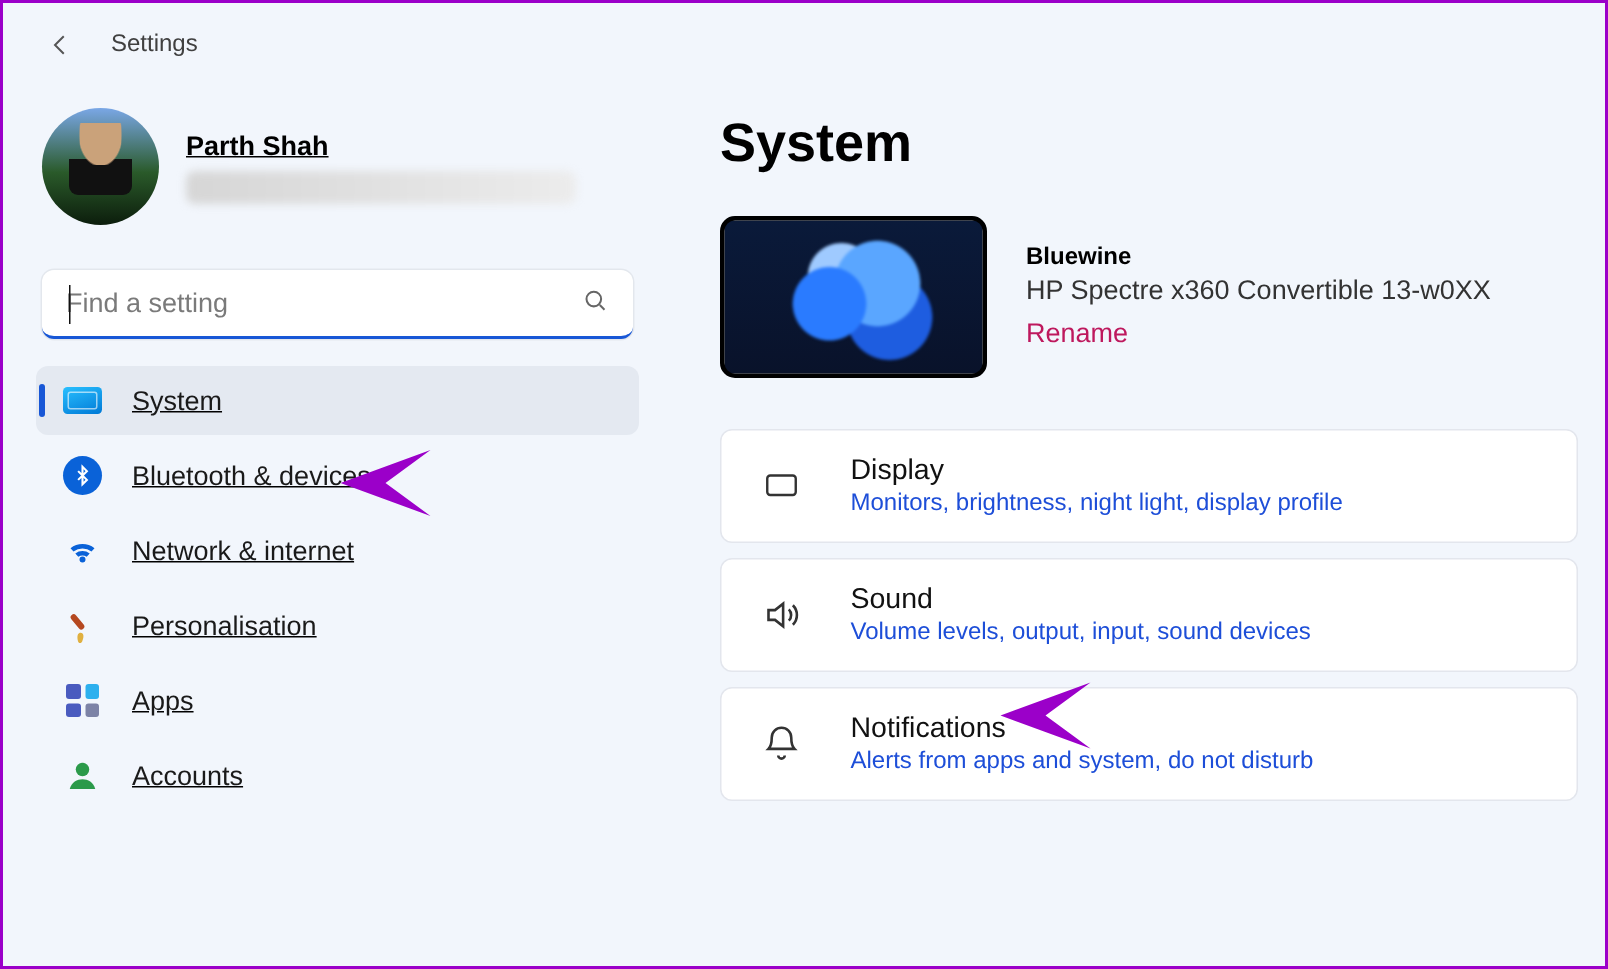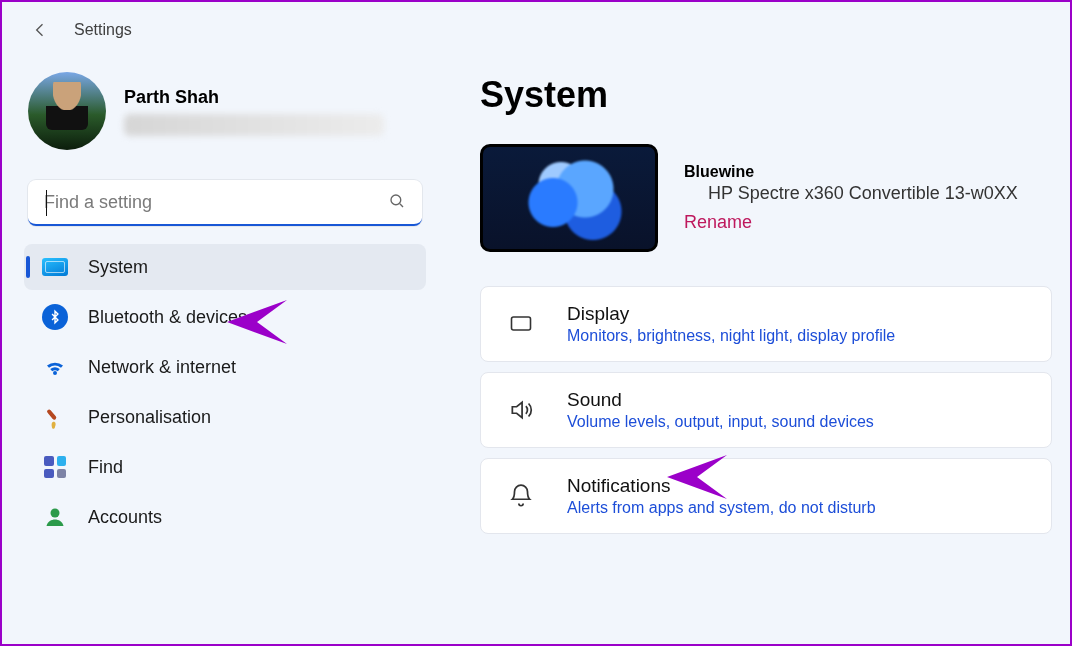--- a/index.html
+++ b/index.html
@@ -29,20 +29,21 @@
     }
     .layout {
       display: flex;
       padding: 0 18px;
     }
     
     .sidebar {
       width: 420px;
       flex: none;
       padding: 18px 10px 0 0;
+      text-decoration: underline;
     }
     .profile {
       display: flex;
       align-items: center;
       gap: 18px;
       padding: 8px 8px 14px 8px;
     }
     .avatar {
       width: 78px; height: 78px;
       border-radius: 50%;
@@ -159,21 +160,21 @@
       position:absolute; inset:6px;
       background:
         radial-gradient(circle at 40% 55%, #2a7bff 0 24px, transparent 25px),
         radial-gradient(circle at 60% 40%, #5aa6ff 0 28px, transparent 29px),
         radial-gradient(circle at 65% 65%, #1e5de0 0 28px, transparent 29px),
         radial-gradient(circle at 45% 35%, #9fcaff 0 22px, transparent 23px);
       filter: blur(1.2px);
       border-radius:6px;
     }
     .device-name { font-size: 16px; font-weight:600; }
-    .device-model { font-size: 18px; color:#333; margin-top:2px;margin-left:24px;}
+    .device-model { font-size: 18px; color:#333; margin-top:2px;}
     .rename { font-size: 18px; color:#be185d; margin-top:8px; cursor:pointer; display:inline-block;}
     .cards { display:flex; flex-direction:column; gap:10px; }
     .card {
       background:#fff;
       border:1px solid #e3e6ed;
       border-radius:8px;
       padding: 16px 22px;
       display:flex;
       align-items:center;
       gap: 28px;
@@ -256,21 +257,21 @@
       </div>
       <div class="nav-item">
         <span class="nav-icon">
           <span class="ic-apps">
               <span></span>
               <span></span>
               <span></span>
               <span></span>
             </span>
         </span>
-        <span>Find</span>
+        <span>Apps</span>
       </div>
       <div class="nav-item">
         <span class="nav-icon ic-acct">
           <svg width="24" height="24" viewBox="0 0 24 24" fill="currentColor">
               <circle cx="12" cy="8" r="4.5"></circle>
               <path d="M3.5 21c1-4.5 5-6.5 8.5-6.5s7.5 2 8.5 6.5H3.5z"></path>
             </svg>
         </span>
         <span>Accounts</span>
       </div>

